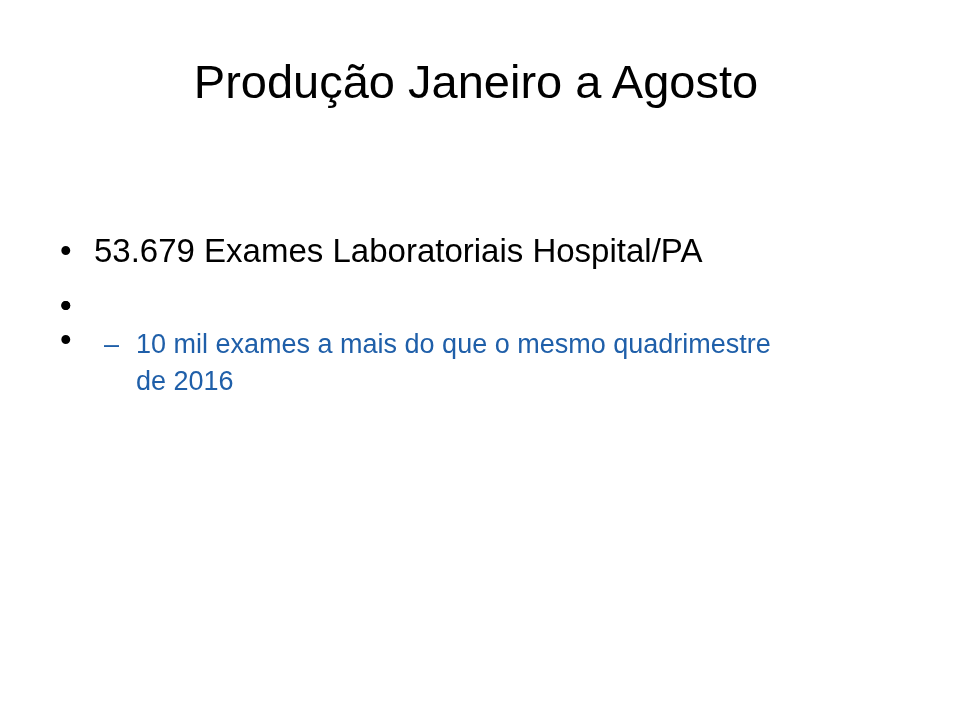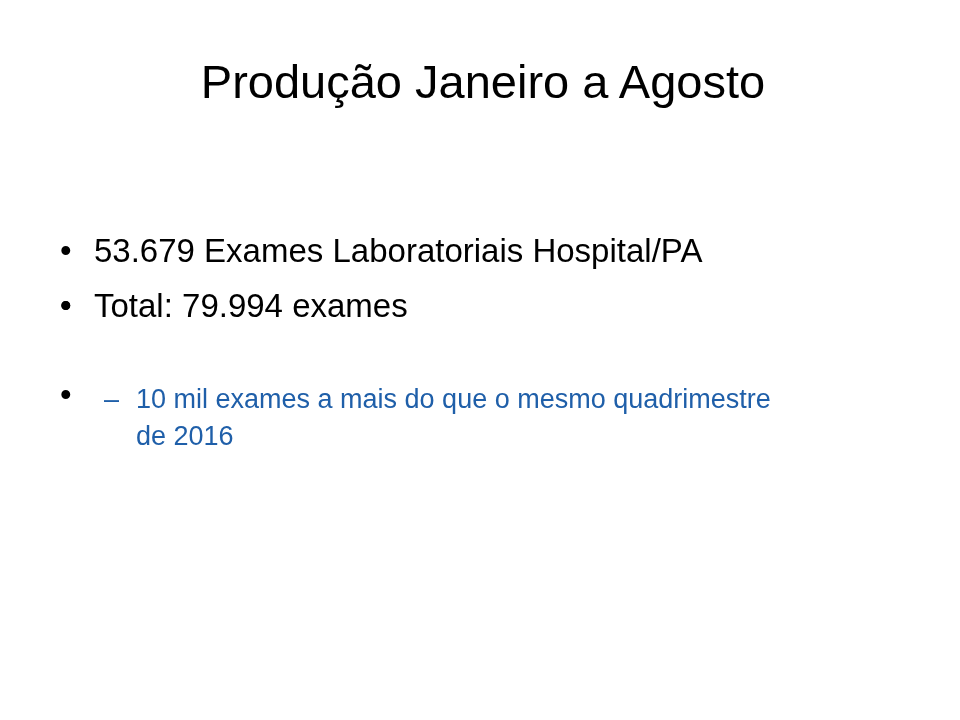--- a/index.html
+++ b/index.html
@@ -15,21 +15,21 @@
   }
   .slide {
     position: relative;
     width: 960px;
     height: 720px;
     background: #ffffff;
     box-sizing: border-box;
   }
   .slide-title {
     position: absolute;
-    left: 63px;
+    left: 56px;
     top: 56px;
     width: 840px;
     text-align: center;
     font-size: 47px;
     font-weight: normal;
     color: #000000;
     letter-spacing: 0px;
     line-height: 1.1;
   }
   .body-block {
@@ -105,21 +105,20 @@
         <span class="dot">•</span>
         <span>53.679 Exames Laboratoriais Hospital/PA</span>
       </li>
 
       <li class="bullet1">
         <span class="dot">•</span>
       </li>
 
       <li class="bullet1">
         <span class="dot">•</span>
-        <span>Total: 79.994 exames</span>
       </li>
 
       <li class="spacer"></li>
 
       <li class="bullet1">
         <span class="dot">•</span>
       </li>
 
     </ul>
 

